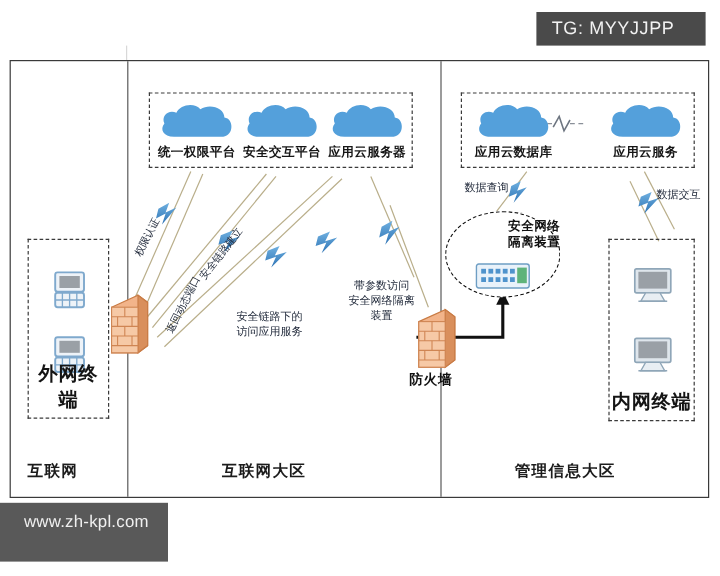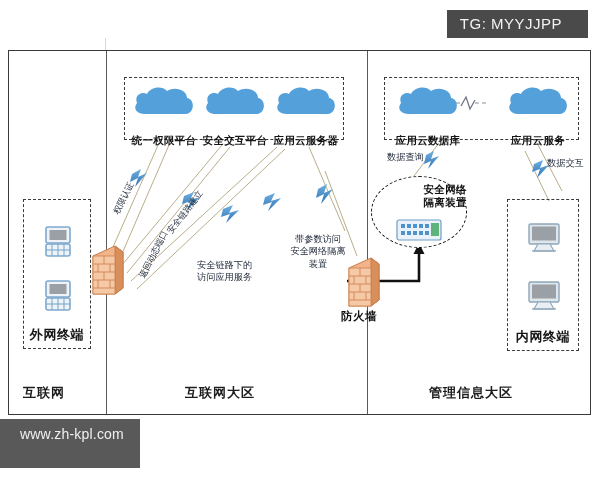--- a/index.html
+++ b/index.html
@@ -69,29 +69,29 @@
   .dbox-clouds-right { left: 375px; top: 26px; width: 195px; height: 63px; }
   .dbox-term-left { left: 14px; top: 148px; width: 68px; height: 150px; }
   .dbox-term-right { left: 498px; top: 148px; width: 72px; height: 152px; }
 
   
   .cloud-unit { position: absolute; text-align: center; }
   .cloud-label {
     font-size: 10.5px; font-weight: bold; color: #161616;
     letter-spacing: .3px; white-space: nowrap;
     font-family: "DejaVu Sans", sans-serif;
-    margin-top: 16px;
+    margin-top: 2px;
   }
   .cloud-svg { display: block; margin: 0 auto; }
 
   
   .term-label {
     position: absolute; left: 0; right: 0; bottom: 4px;
     text-align: center;
-    font-size: 13px; font-weight: bold; color: #141414;
+    font-size: 16px; font-weight: bold; color: #141414;
     letter-spacing: .6px;
     font-family: "DejaVu Sans", sans-serif;
   }
 
   
   .icon-abs { position: absolute; }
 
   
   .fw-caption {
     position: absolute; font-size: 11.5px; font-weight: bold;

